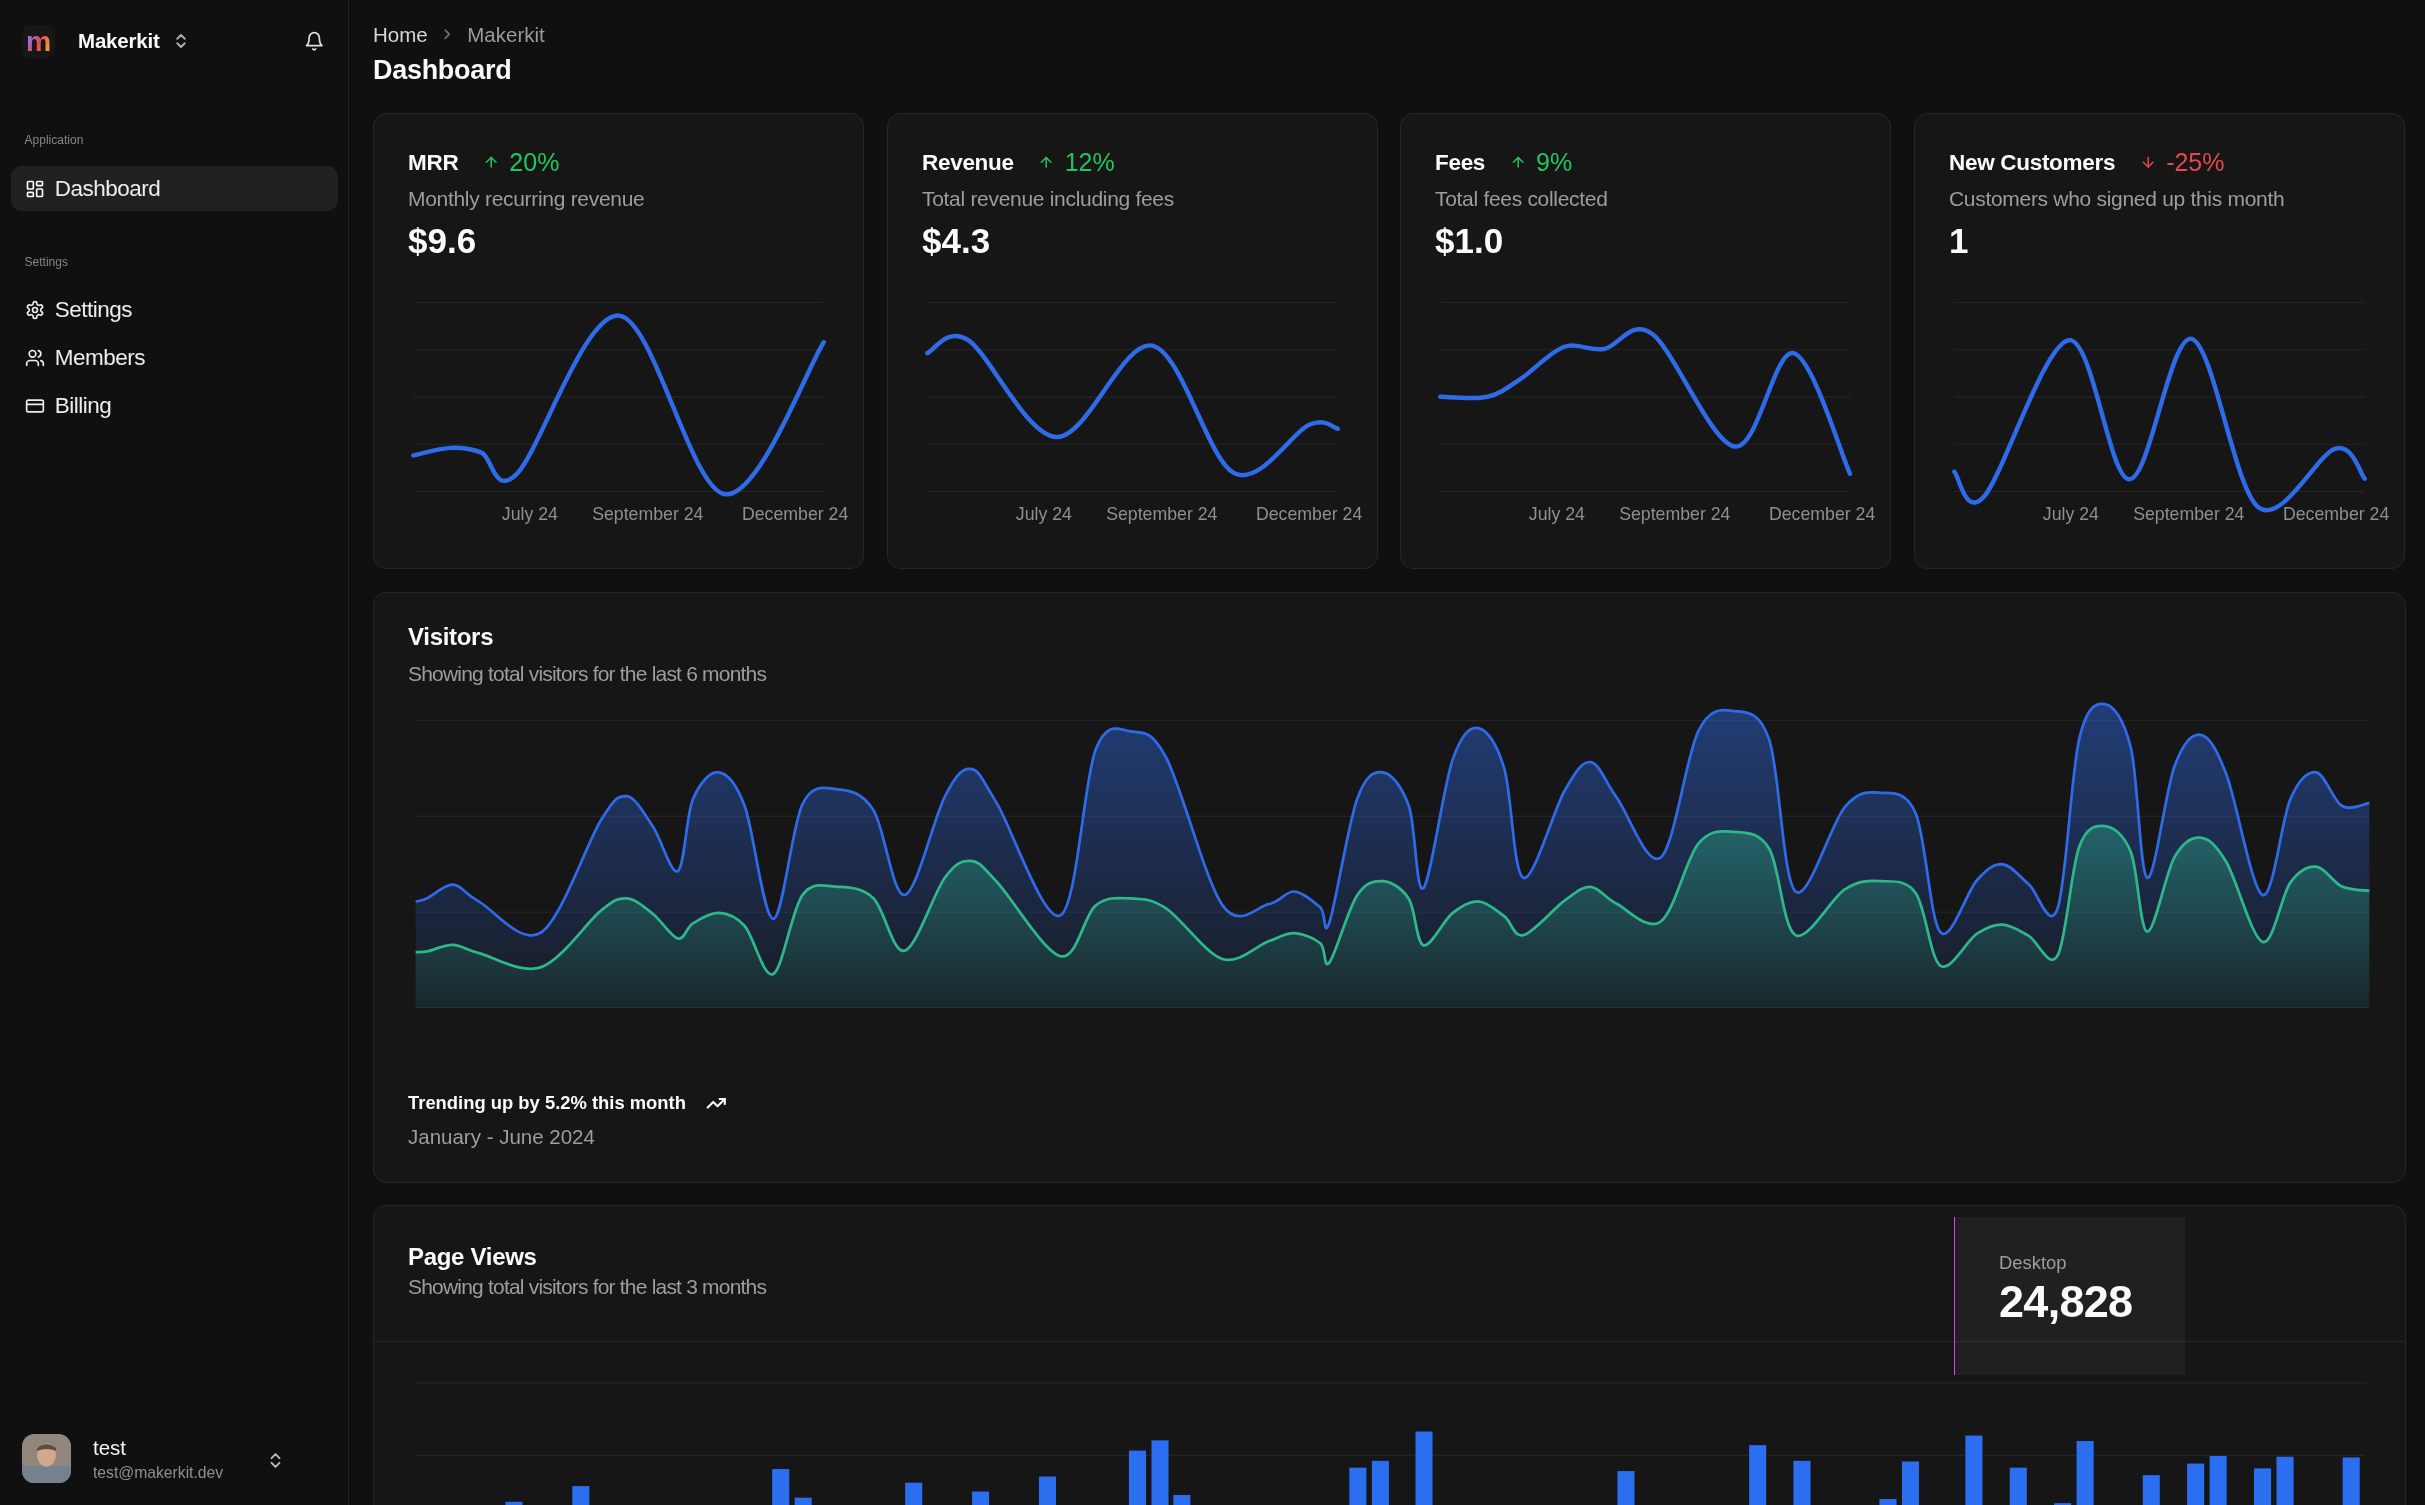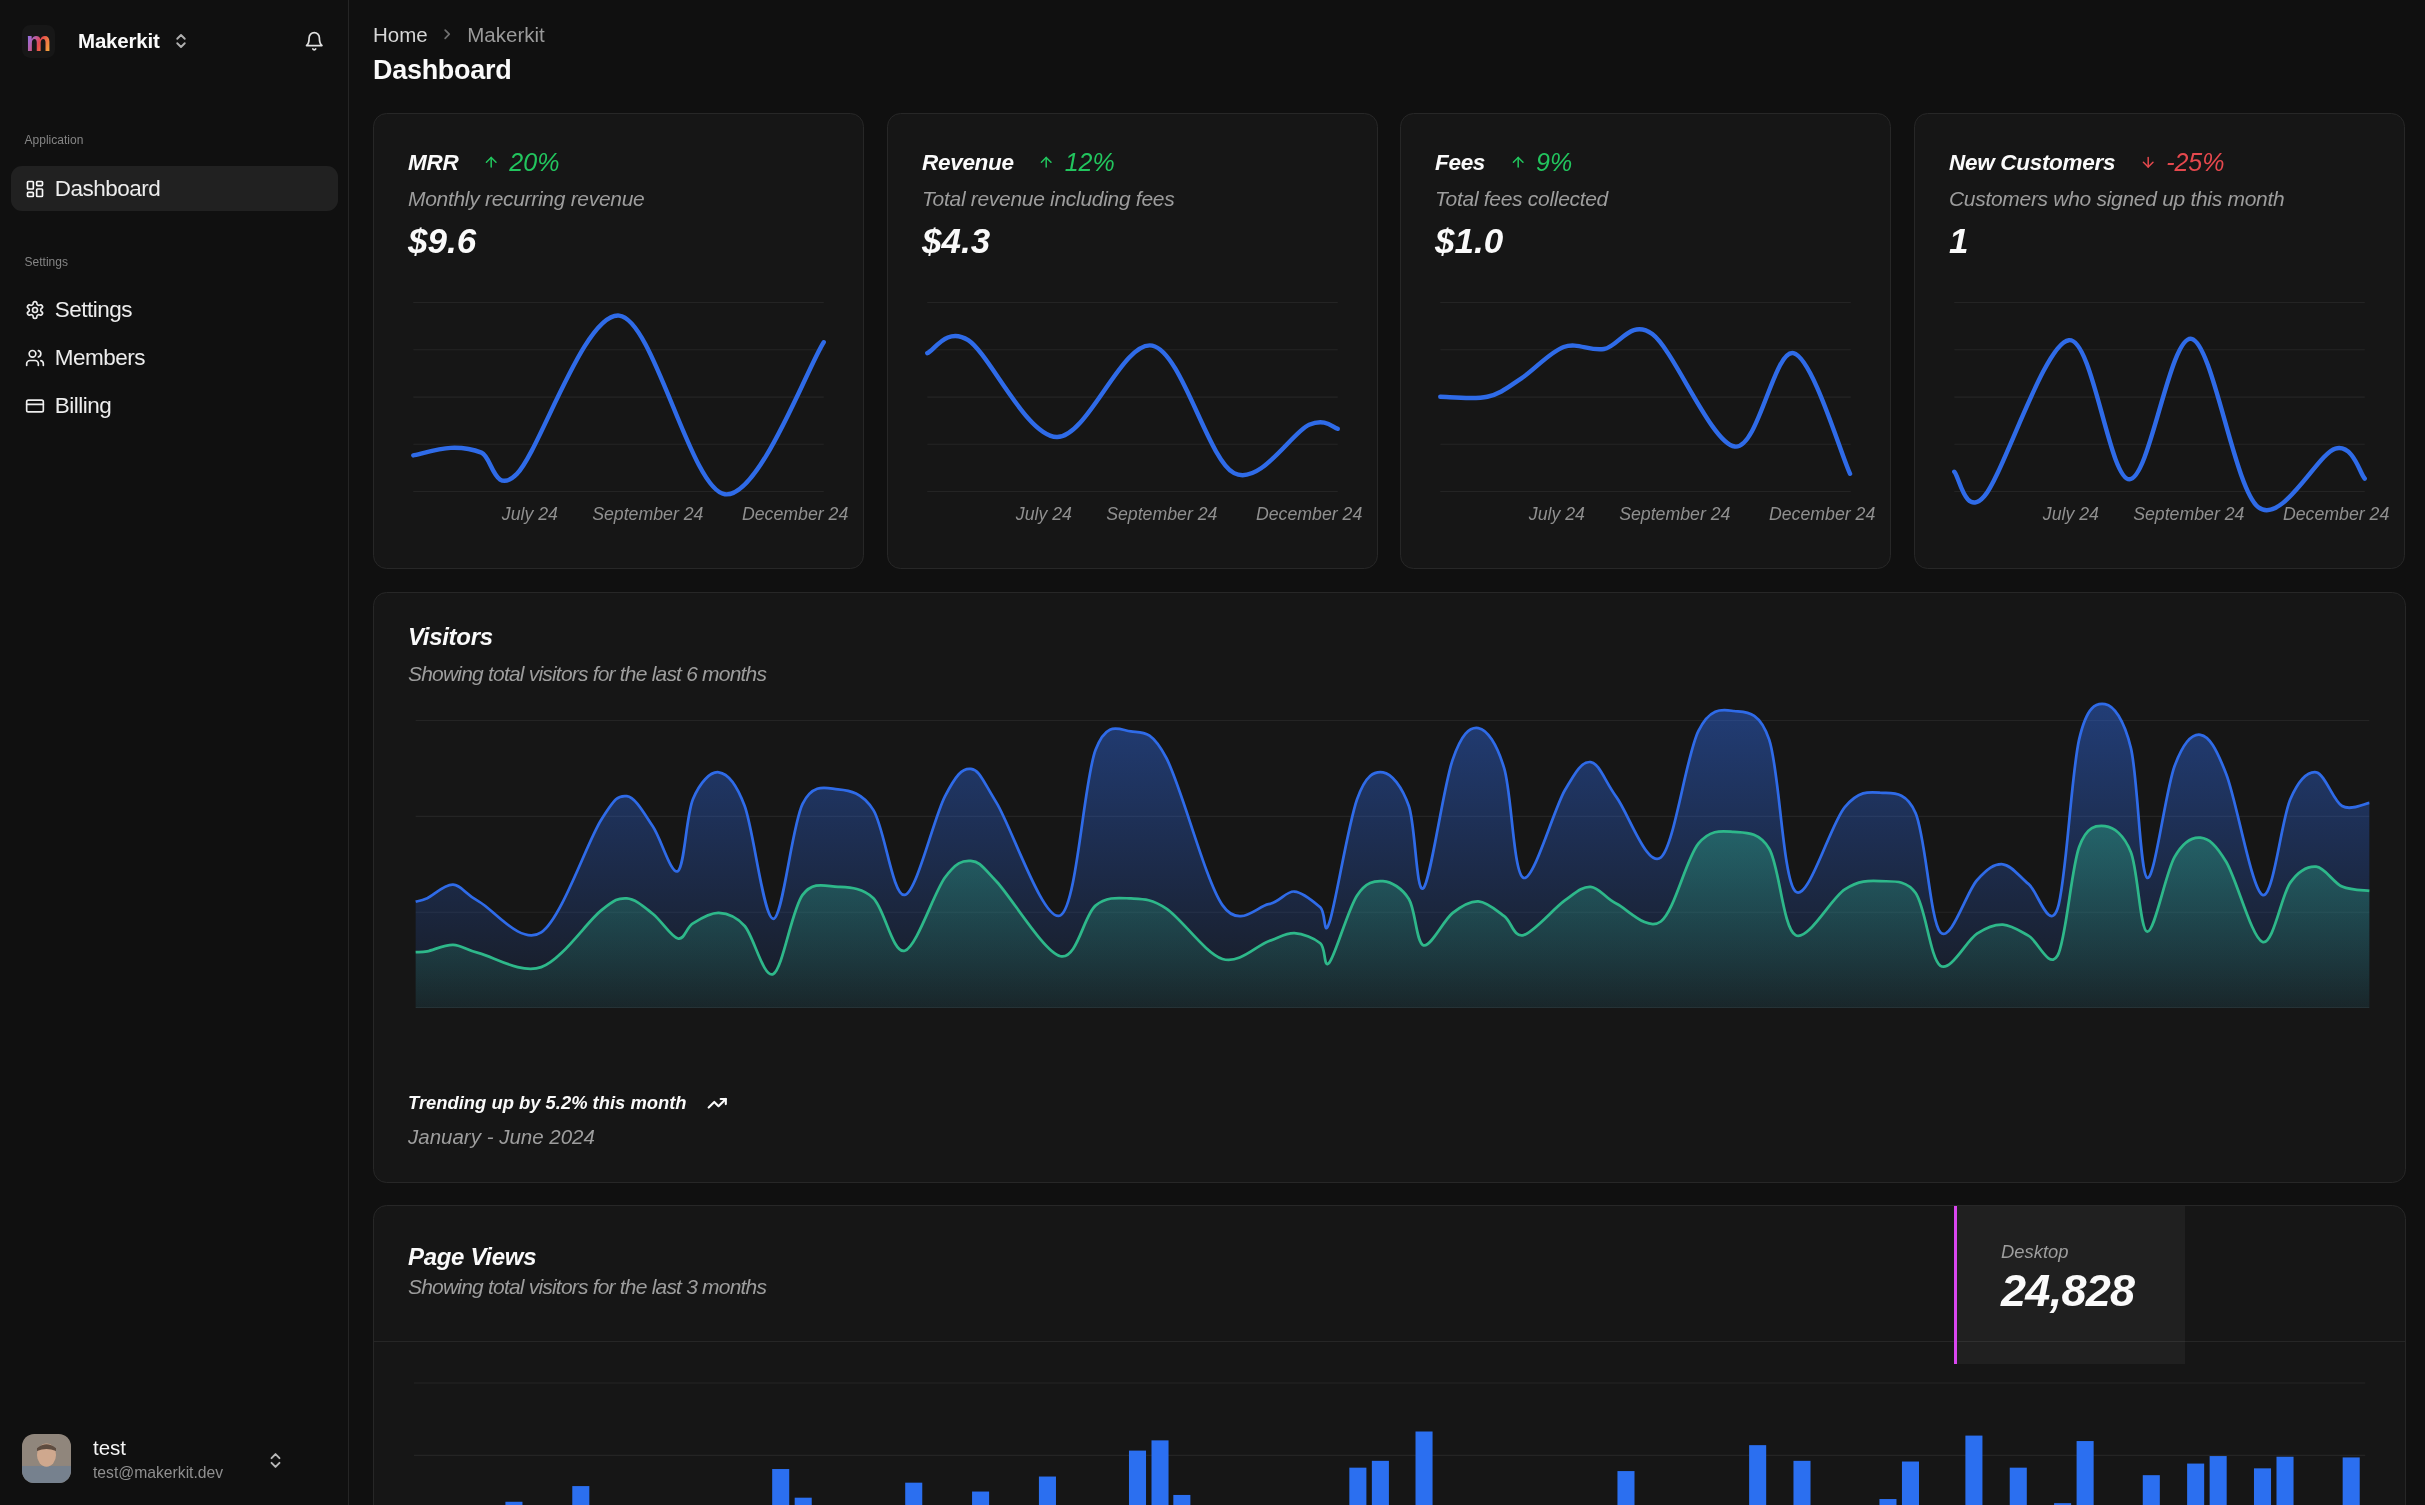--- a/index.html
+++ b/index.html
@@ -17,38 +17,38 @@
 .nav.active { background:#212121; }
 .foot { position:absolute; left:22px; top:1434px; width:305px; }
 .fname { position:absolute; left:71px; top:4.1px; font-size:20.5px; color:#f5f5f5; line-height:1; }
 .fmail { position:absolute; left:71px; top:31px; font-size:15.7px; color:#8f8f8f; line-height:1; }
 .fchev { position:absolute; left:244px; top:17px; }
 .main { position:absolute; left:349px; top:0; width:2076px; height:1505px; }
 .crumb { position:absolute; left:24px; top:22.5px; display:flex; align-items:center; gap:11.6px;
   font-size:20.5px; color:#d6d6d6; }
 .crumb .dim { color:#9a9a9a; }
 .h1 { position:absolute; left:24px; top:57px; font-size:27px; font-weight:700; letter-spacing:-0.3px; line-height:1; }
-.card { position:absolute; background:#161616; border:1px solid #272727; border-radius:13.6px;font-style:italic; }
+.card { position:absolute; background:#161616; border:1px solid #272727; border-radius:13.6px; }
 .scard { top:113px; width:491px; height:456px; }
 .srow { position:absolute; left:34px; top:32px; height:33px; display:flex; align-items:center; }
 .stitle { font-size:22.5px; font-weight:700; letter-spacing:-0.3px; }
 .spct { display:flex; align-items:center; gap:10px; font-size:25px; margin-left:24.6px; }
 .sdesc { position:absolute; left:34px; top:74px; font-size:21px; letter-spacing:-0.3px; color:#9d9d9d; line-height:1; }
 .sval { position:absolute; left:34px; top:109px; font-size:35px; font-weight:700; line-height:1; }
 .schart { position:absolute; left:39px; top:188px; }
 .tick { font-size:26px; fill:#8f8f8f; font-family:"Liberation Sans",sans-serif; }
 .vcard { top:592px; left:0; width:2033px; height:591px; }
 .ctitle { position:absolute; left:34px; font-size:24px; font-weight:700; letter-spacing:-0.3px; line-height:1; }
 .cdesc { position:absolute; left:34px; font-size:21px; letter-spacing:-0.8px; color:#9d9d9d; line-height:1; }
 .vfoot1 { position:absolute; left:34px; top:499px; display:flex; align-items:center; gap:20px;
   font-size:18.4px; font-weight:700; }
 .vfoot2 { position:absolute; left:34px; top:534px; font-size:20.5px; color:#9d9d9d; line-height:1; }
 .pcard { top:1205px; left:0; width:2033px; height:478px; }
 .phead { position:absolute; left:0; top:0; width:2031px; height:136px; border-bottom:1px solid #262626; }
-.panel { position:absolute; top:0; height:158px; border-left:3px solid #d946ef; }
+.panel { position:absolute; top:11px; height:158px; border-left:1px solid #d946ef; }
 .plabel { position:absolute; left:44px; top:37px; font-size:18.4px; color:#9d9d9d; line-height:1; }
 .pnum { position:absolute; left:44px; top:62px; font-size:45px; font-weight:700; letter-spacing:-0.7px; line-height:1; }
 </style></head>
 <body>
 <div class="side">
   <div class="logo"><svg width="33" height="33" viewBox="0 0 49 49">
     <defs>
           <linearGradient id="lg" gradientUnits="userSpaceOnUse" x1="8" y1="18" x2="42" y2="34">
       <stop offset="0" stop-color="#9271e3"></stop>
             <stop offset="0.28" stop-color="#b75fa6"></stop>

